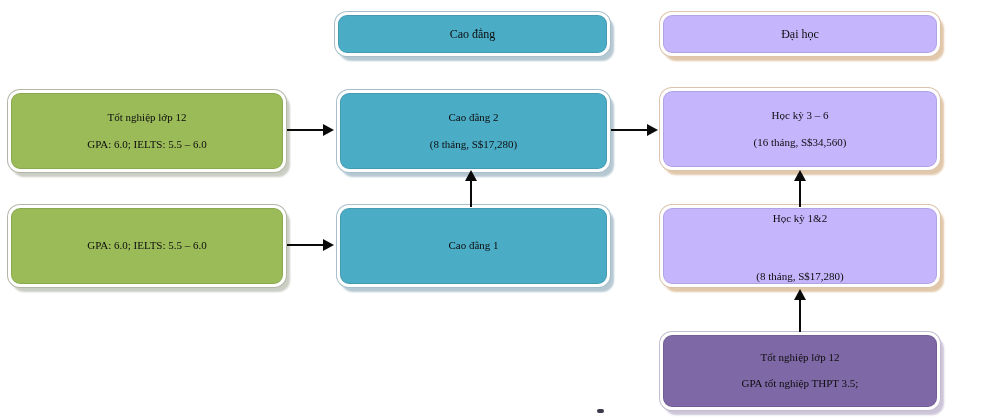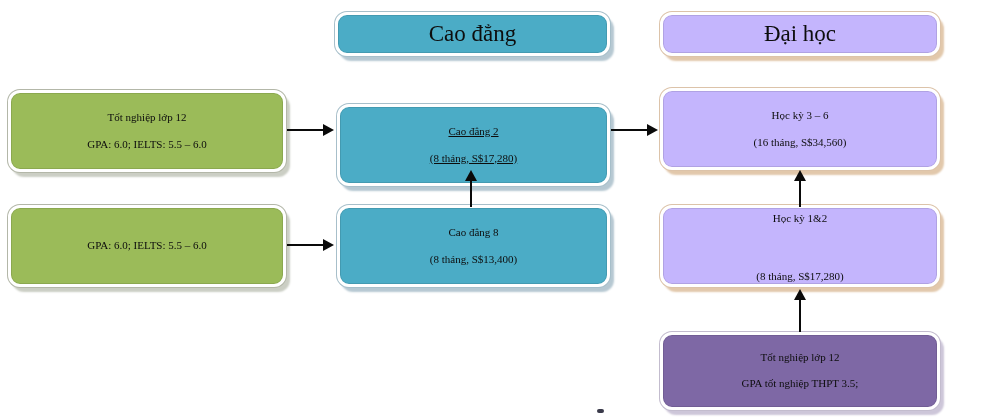--- a/index.html
+++ b/index.html
@@ -7,21 +7,21 @@
     position:relative; width:998px; height:419px; background:#ffffff;
     font-family:"Liberation Serif","DejaVu Serif",serif; overflow:hidden;
   }
   .box {
     position:absolute; box-sizing:border-box;
     border:3px solid #ffffff; border-radius:12px;
     display:flex; flex-direction:column; align-items:center; justify-content:space-evenly;
     text-align:center; font-size:11px; color:#0d0d0d; padding:4px 8px;
   }
   .box span { display:block; line-height:1.25; }
-  .header { justify-content:center; font-size:23px; }
+  .header { justify-content:center; font-size:12px; }
   .green  { background:#9bbb59; box-shadow:0 0 0 1px #b3b7a8, 4px 5px 2px #cbcec4, inset 0 0 0 1px rgba(0,0,0,.10); }
   .blue   { background:#4bacc6; box-shadow:0 0 0 1px #a7bfca, 4px 5px 2px #b6c8d2, inset 0 0 0 1px rgba(0,0,0,.10); }
   .orange { background:#c4b5fd; box-shadow:0 0 0 1px #dcc3a9, 4px 5px 2px #e2c8ab, inset 0 0 0 1px rgba(0,0,0,.10); }
   .purple { background:#7e68a5; box-shadow:0 0 0 1px #c3bcce, 4px 5px 2px #cdc6d9, inset 0 0 0 1px rgba(0,0,0,.10); }
   
   .ah { position:absolute; height:12px; }
   .ah .line { position:absolute; left:0; right:9px; top:5px; height:2px; background:#0a0a0a; }
   .ah .head { position:absolute; right:0; top:0; width:0; height:0;
               border-top:6px solid transparent; border-bottom:6px solid transparent; border-left:11px solid #0a0a0a; }
   .av { position:absolute; width:12px; }
@@ -43,27 +43,26 @@
   </div>
 
   <div class="box green" style="left:8px; top:90px; width:278px; height:82px;">
     <span>Tốt nghiệp lớp 12</span>
     <span>GPA: 6.0; IELTS: 5.5 – 6.0</span>
   </div>
   <div class="box green" style="left:8px; top:205px; width:278px; height:82px;">
     <span>GPA: 6.0; IELTS: 5.5 – 6.0</span>
   </div>
 
-  <div class="box blue" style="left:337px; top:104px; width:273px; height:82px;text-decoration:underline;">
+  <div class="box blue" style="left:337px; top:90px; width:273px; height:82px;">
     <span>Cao đẳng 2</span>
     <span>(8 tháng, S$17,280)</span>
   </div>
   <div class="box blue" style="left:337px; top:205px; width:273px; height:82px;">
-    <span>Cao đẳng 8</span>
-    <span>(8 tháng, S$13,400)</span>
+    <span>Cao đẳng 1</span>
   </div>
 
   <div class="box orange" style="left:660px; top:88px; width:280px; height:82px;">
     <span>Học kỳ 3 – 6</span>
     <span>(16 tháng, S$34,560)</span>
   </div>
   <div class="box orange" style="left:660px; top:205px; width:280px; height:82px;gap:44px;">
     <span>Học kỳ 1&amp;2</span>
     <span>(8 tháng, S$17,280)</span>
   </div>

